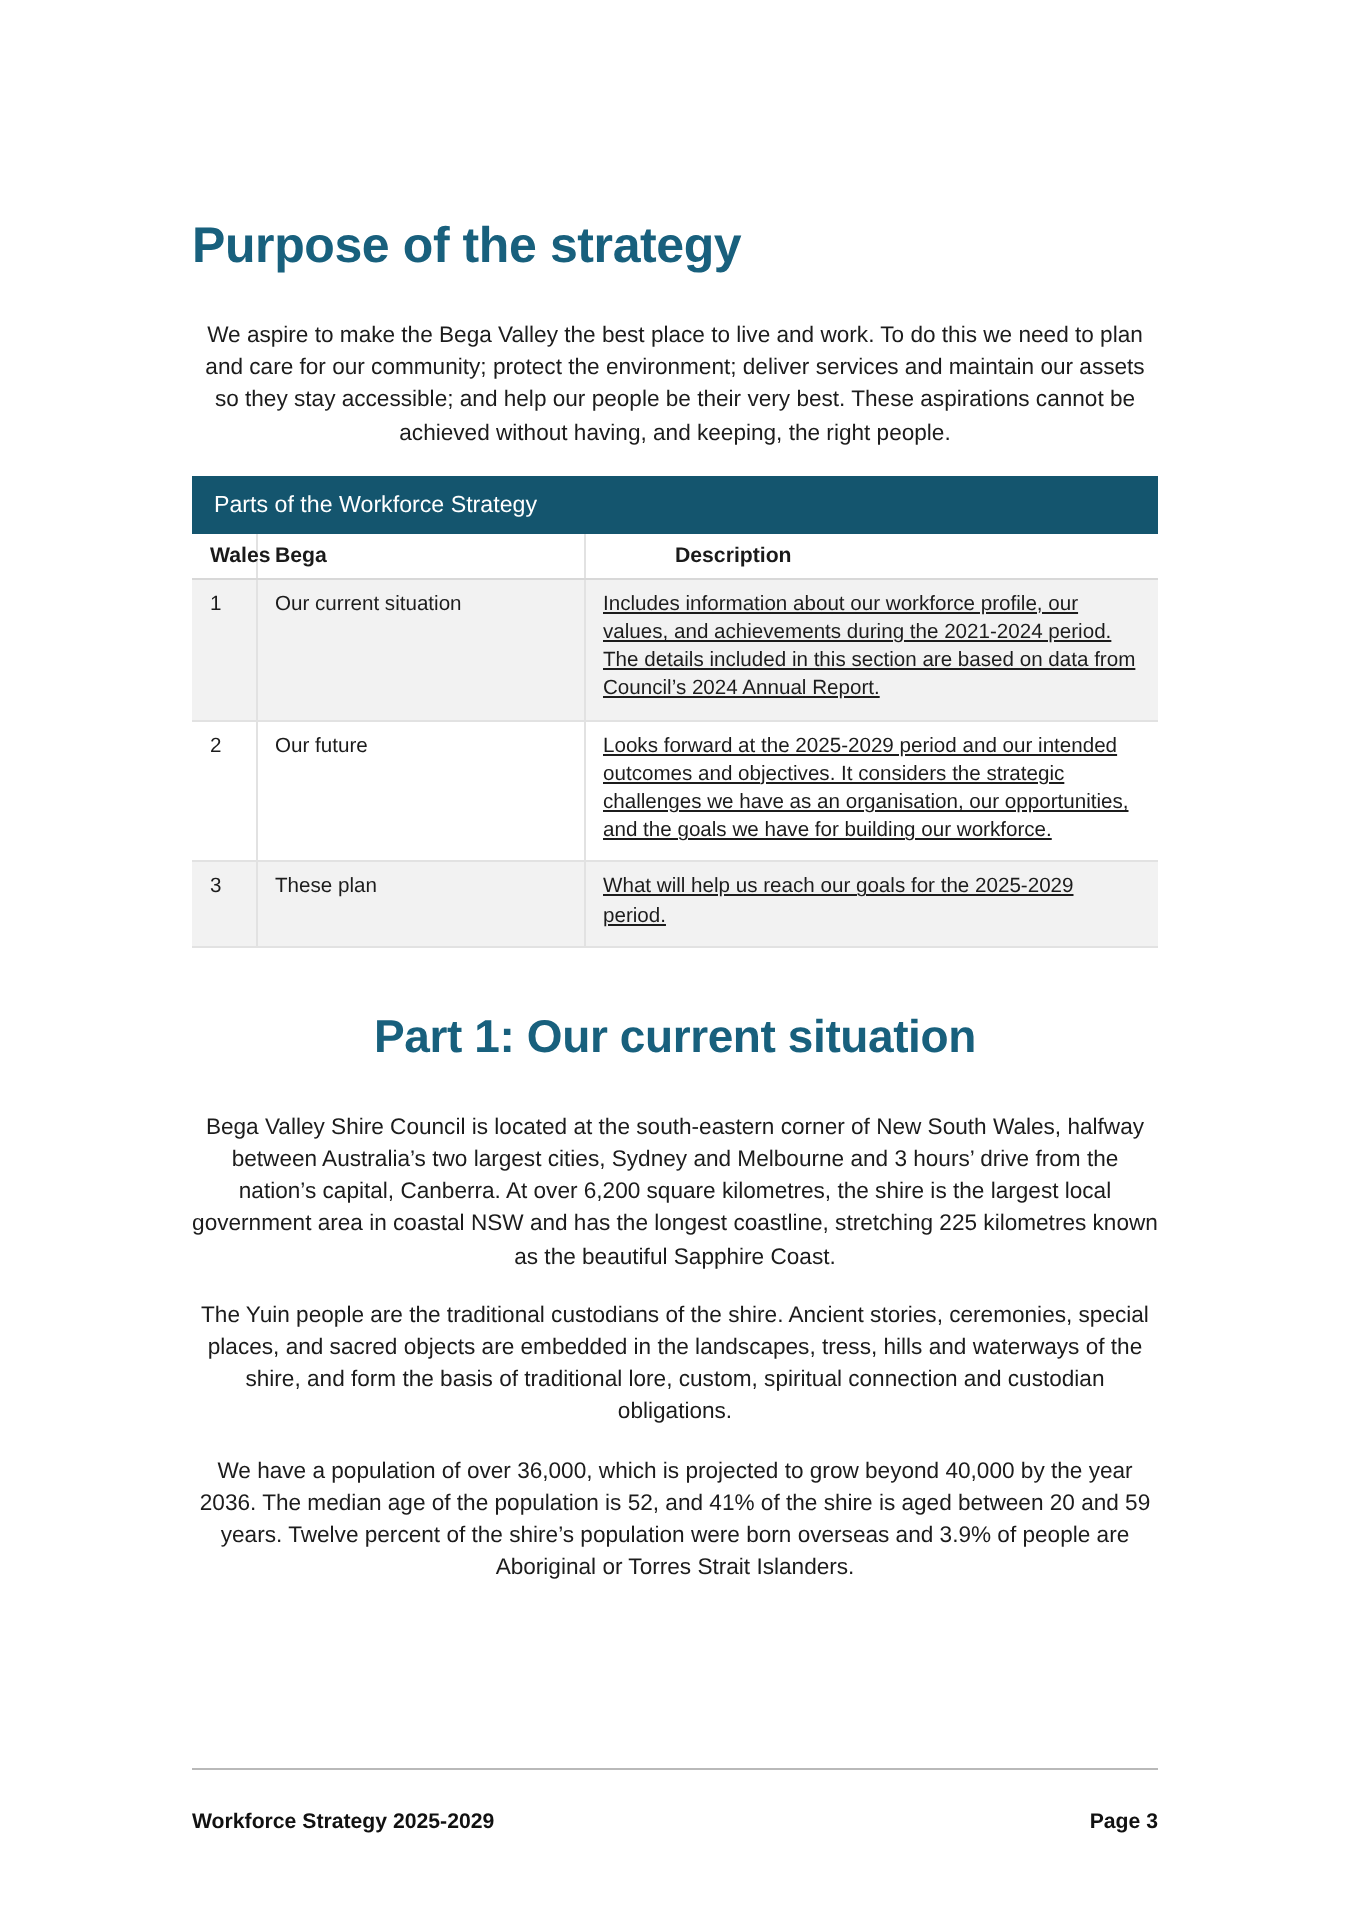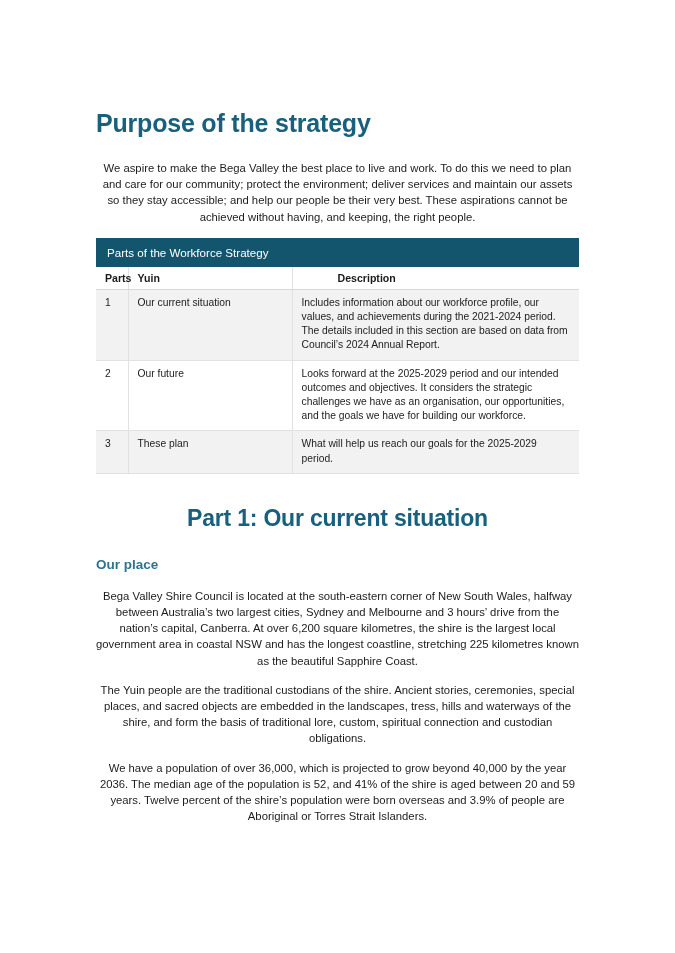--- a/index.html
+++ b/index.html
@@ -96,21 +96,21 @@
   .wf-table th:last-child { border-right: none; padding-left: 45px; }
   .wf-table td {
     font-size: 10.3px;
     line-height: 14.2px;
     color: #1c1c1c;
     padding: 6px 8px 7px 9px;
     vertical-align: top;
     border-bottom: 1px solid #e2e2e2;
     border-right: 1px solid #e2e2e2;
   }
-  .wf-table td:last-child { border-right: none; }
+  .wf-table td:last-child { border-right: none; text-decoration: underline; }
   .wf-table tbody tr.shaded td { background: #f2f2f2; }
   .wf-table tbody tr.plain td { background: #ffffff; }
   .col-part  { width: 32px; }
   .col-name  { width: 164px; }
   .col-desc  { width: 287px; }
 
   
   .footer {
     position: absolute;
     left: 96px;
@@ -146,22 +146,22 @@
 
     <table class="wf-table">
       <caption>Parts of the Workforce Strategy</caption>
       <colgroup>
         <col class="col-part">
         <col class="col-name">
         <col class="col-desc">
       </colgroup>
       <thead>
         <tr>
-          <th>Parts</th>
-          <th>Yuin</th>
+          <th>Wales</th>
+          <th>Bega</th>
           <th>Description</th>
         </tr>
       </thead>
       <tbody>
         <tr class="shaded">
           <td>1</td>
           <td>Our current situation</td>
           <td>Includes information about our workforce profile, our values, and achievements during the 2021-2024 period. The details included in this section are based on data from Council’s 2024 Annual Report.</td>
         </tr>
         <tr class="plain">
@@ -172,24 +172,30 @@
         <tr class="shaded">
           <td>3</td>
           <td>These plan</td>
           <td>What will help us reach our goals for the 2025-2029 period.</td>
         </tr>
       </tbody>
     </table>
 
     <h1 class="part-title">Part 1: Our current situation</h1>
 
-    <h2 class="sub-title">Our place</h2>
 
     <p class="body-text">Bega Valley Shire Council is located at the south-eastern corner of New South Wales, halfway between Australia’s two largest cities, Sydney and Melbourne and 3 hours’ drive from the nation’s capital, Canberra. At over 6,200 square kilometres, the shire is the largest local government area in coastal NSW and has the longest coastline, stretching 225 kilometres known as the beautiful Sapphire Coast.</p>
 
     <p class="body-text">The Yuin people are the traditional custodians of the shire. Ancient stories, ceremonies, special places, and sacred objects are embedded in the landscapes, tress, hills and waterways of the shire, and form the basis of traditional lore, custom, spiritual connection and custodian obligations.</p>
 
     <p class="body-text">We have a population of over 36,000, which is projected to grow beyond 40,000 by the year 2036. The median age of the population is 52, and 41% of the shire is aged between 20 and 59 years. Twelve percent of the shire’s population were born overseas and 3.9% of people are Aboriginal or Torres Strait Islanders.</p>
 
   </div>
 
+  <div class="footer">
+    <div class="footer-rule"></div>
+    <div class="footer-row">
+      <span>Workforce Strategy 2025-2029</span>
+      <span>Page 3</span>
+    </div>
+  </div>
 
 </div>
 
 </body></html>

